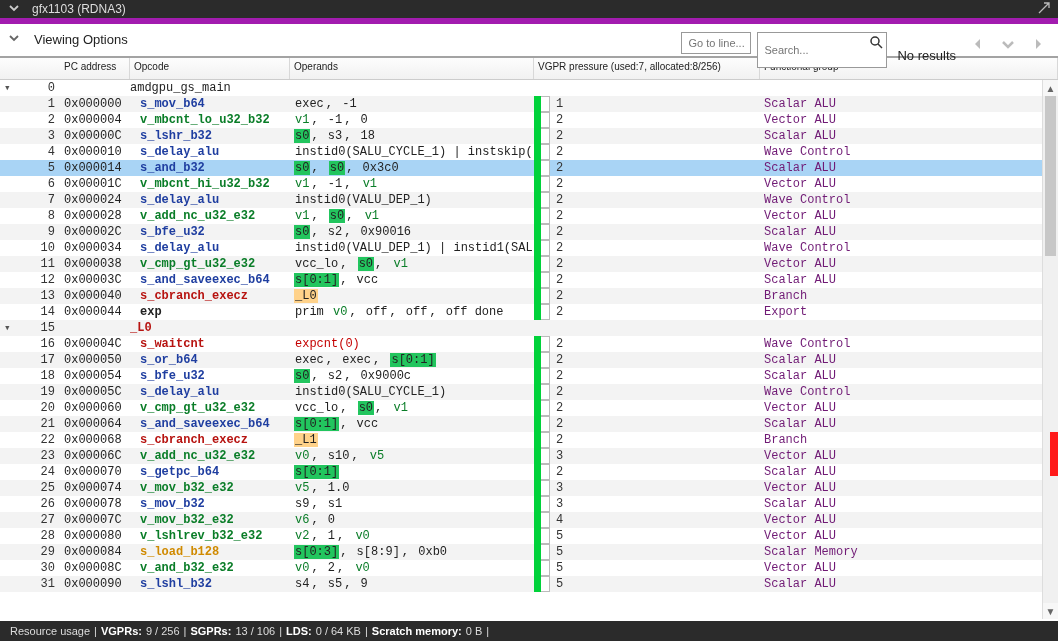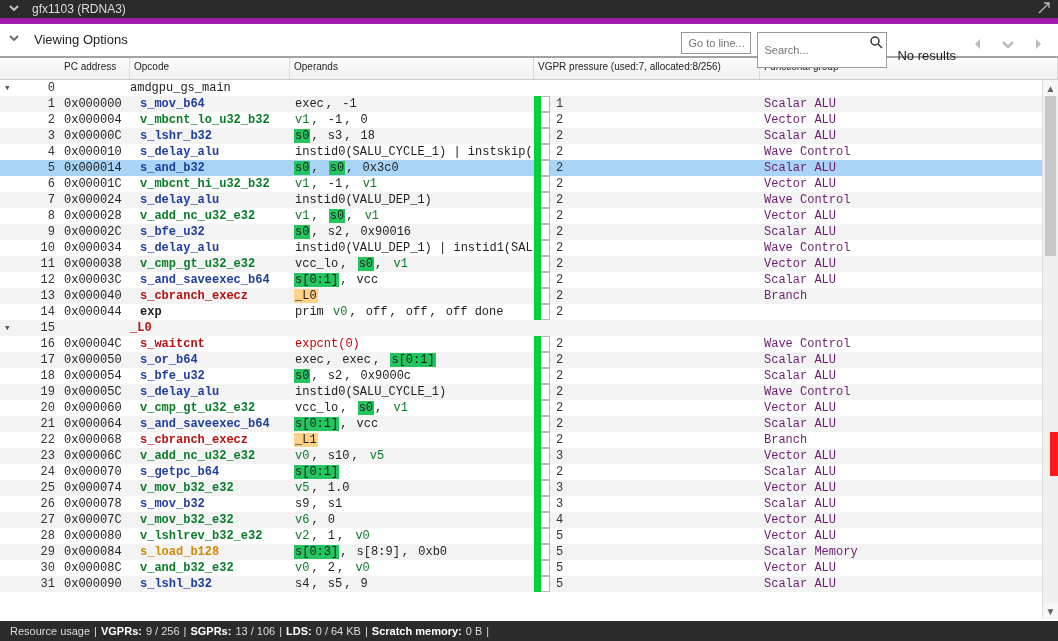--- a/index.html
+++ b/index.html
@@ -438,20 +438,21 @@
         <div class="c-exp"></div>
         <div class="c-idx">14</div>
         <div class="c-pc">0x000044</div>
         <div class="c-op cat-export">exp</div>
         <div class="c-oper"><span class="tk">prim </span><span class="tk hl-green">v0</span><span class="tk comma">,</span><span class="tk">  off</span><span class="tk comma">,</span><span class="tk">  off</span><span class="tk comma">,</span><span class="tk">  off done</span></div>
         <div class="c-bar barcell">
           <div class="bar v"></div>
           <div class="barspacer"></div>
         </div>
         <div class="c-vgpr">2</div>
+        <div class="c-func">Export</div>
       </div>
       <div class="row">
         <div class="c-exp"><span class="exp-tri">▾</span></div>
         <div class="c-idx">15</div>
         <div class="c-pc"></div>
         <div class="c-op label">_L0</div>
         <div class="c-oper"></div>
         <div class="c-bar barcell"></div>
         <div class="c-vgpr"></div>
         <div class="c-func"></div>

